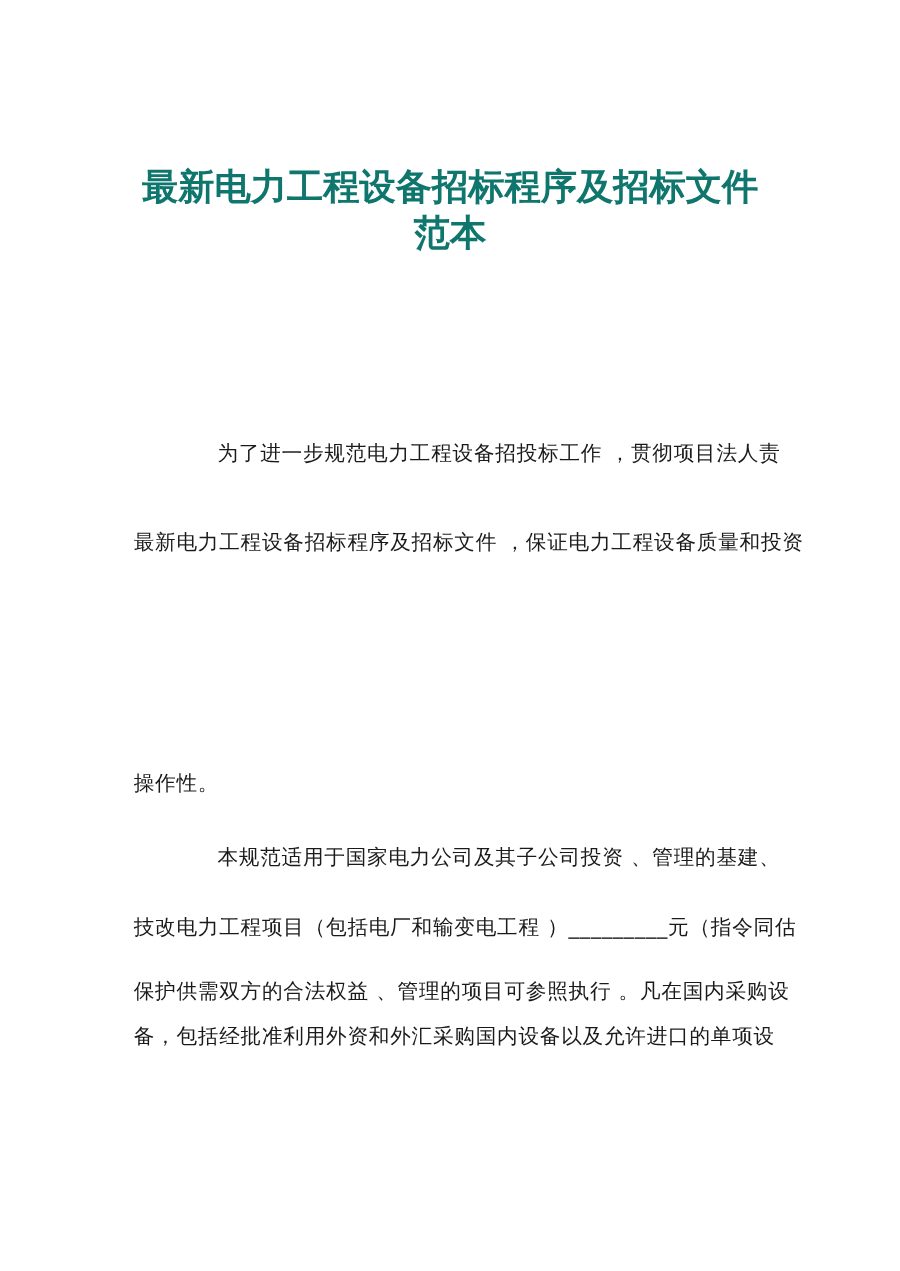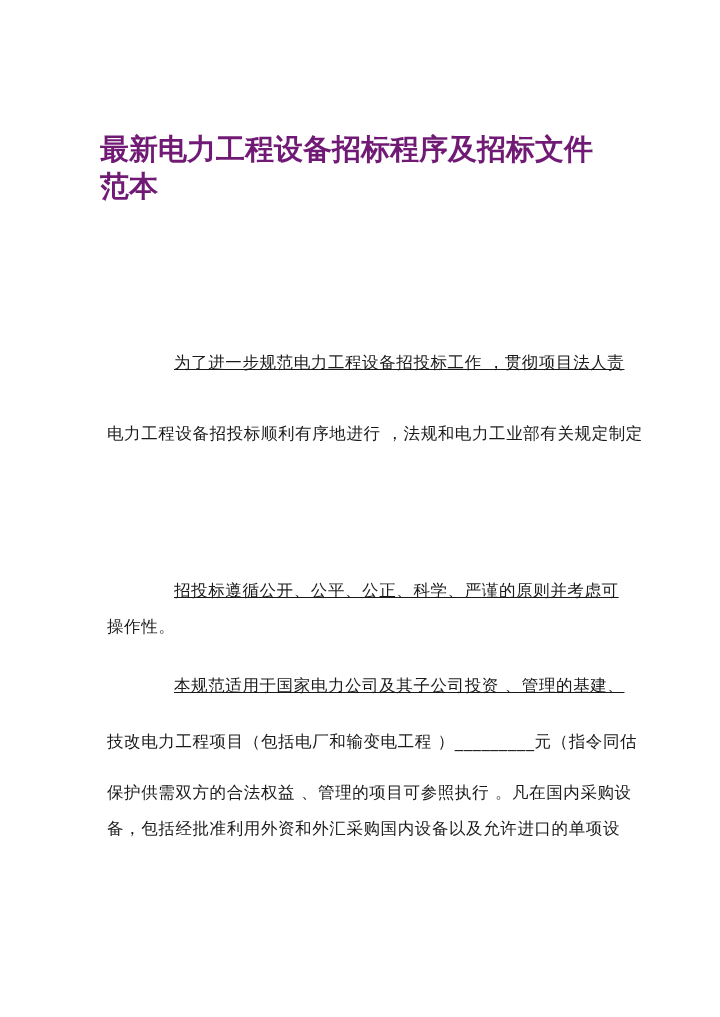--- a/index.html
+++ b/index.html
@@ -1,37 +1,36 @@
 <!DOCTYPE html>
 <html><head>
 <meta charset="utf-8">
 <style>
   html, body { margin: 0; padding: 0; background: #ffffff; }
   body { width: 720px; height: 1017px; position: relative; overflow: hidden;
          font-family: "DejaVu Sans", sans-serif; color: #111; }
   .page { position: absolute; left: 0; top: 0; width: 720px; height: 1017px; background: #fff; }
-  .title { position: absolute; left: 100px; width: 520px; 
-           color: #701a75; font-weight: bold; font-size: 29px; line-height: 38px; }
+  .title { position: absolute; left: 100px; width: 520px; text-align: center;
+           color: #0f766e; font-weight: bold; font-size: 29px; line-height: 38px; }
   .title.l1 { top: 130px; }
   .title.l2 { top: 167px; }
   .line { position: absolute; left: 107px; width: 510px; font-size: 16.5px;
           line-height: 22px; white-space: nowrap; color: #1a1a1a; letter-spacing: 0.6px; }
-  .indent { left: 174px; text-decoration: underline; }
+  .indent { left: 174px; }
 </style>
 </head>
 <body>
 
 <div class="page">
   <div class="title l1">最新电力工程设备招标程序及招标文件</div>
   <div class="title l2">范本</div>
 
   <div class="line indent" style="top:352px">为了进一步规范电力工程设备招投标工作 ，贯彻项目法人责</div>
-  <div class="line" style="top:423px">电力工程设备招投标顺利有序地进行 ，法规和电力工业部有关规定制定</div>
+  <div class="line" style="top:423px">最新电力工程设备招标程序及招标文件 ，保证电力工程设备质量和投资</div>
 
 
-  <div class="line indent" style="top:580px">招投标遵循公开、公平、公正、科学、严谨的原则并考虑可</div>
   <div class="line" style="top:616px">操作性。</div>
 
   <div class="line indent" style="top:675px">本规范适用于国家电力公司及其子公司投资 、管理的基建、</div>
   <div class="line" style="top:731px">技改电力工程项目（包括电厂和输变电工程 ）_________元（指令同估</div>
   <div class="line" style="top:782px">保护供需双方的合法权益 、管理的项目可参照执行 。凡在国内采购设</div>
   <div class="line" style="top:818px">备，包括经批准利用外资和外汇采购国内设备以及允许进口的单项设</div>
 </div>
 
 </body></html>

